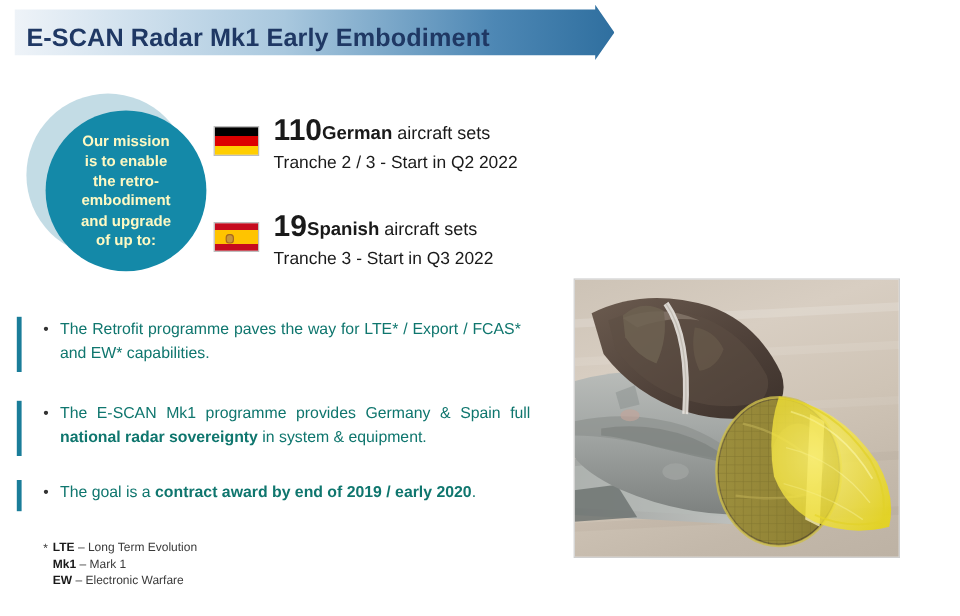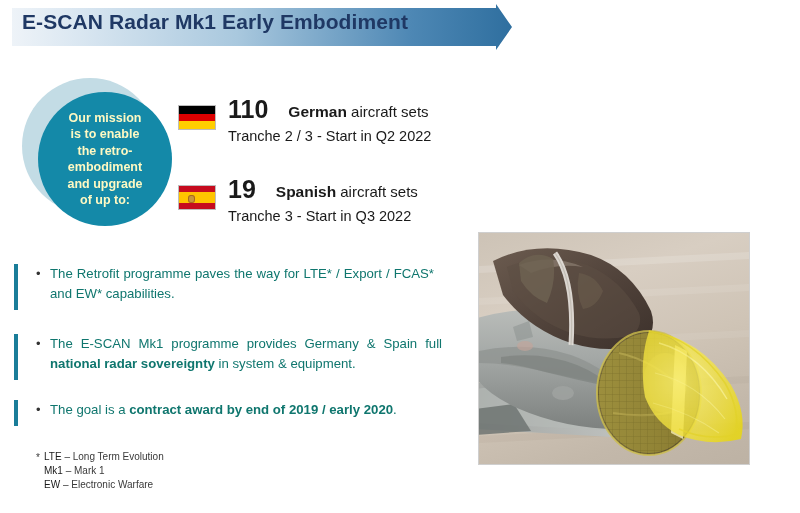--- a/index.html
+++ b/index.html
@@ -26,21 +26,21 @@
   }
   #title-banner .arrow-bg {
     position: absolute;
     inset: 0;
     background: linear-gradient(to right, #eef3f8 0%, #dce8f2 12%, #a9c8de 45%, #4d87b4 80%, #2f6f9f 100%);
     clip-path: polygon(0 4px, 484px 4px, 484px 0, 500px 23px, 484px 46px, 484px 42px, 0 42px);
   }
   #title-banner .title-text {
     position: absolute;
     left: 10px;
-    top: 6px;
+    top: 16px;
     font-size: 21px;
     font-weight: bold;
     color: #1f3864;
     letter-spacing: 0.1px;
     white-space: nowrap;
   }
 
   
   #mission-block {
     position: absolute;
@@ -127,21 +127,20 @@
   }
   .country-count {
     font-size: 25px;
     font-weight: bold;
     vertical-align: -1px;
     margin-top: 27px;
   }
   .country-nat {
     font-weight: bold;
     font-size: 15.5px;
-    margin-left: 20px;
   }
   .country-line2 {
     font-size: 14.5px;
     line-height: 22px;
     white-space: nowrap;
   }
 
   
   .bullet-block {
     position: absolute;
@@ -185,21 +184,21 @@
   
   #footnote {
     position: absolute;
     left: 44px;
     top: 450px;
     font-size: 10px;
     line-height: 14px;
     color: #3a3a3a;
   }
   #footnote .fn-row { white-space: nowrap; }
-  #footnote .fn-abbr { font-weight: normal; color: #1a1a1a; }
+  #footnote .fn-abbr { font-weight: bold; color: #1a1a1a; }
   #footnote .fn-star {
     position: absolute;
     left: -8px;
     top: 1px;
     font-size: 10px;
   }
 
   
   #aircraft-photo {
     position: absolute;

